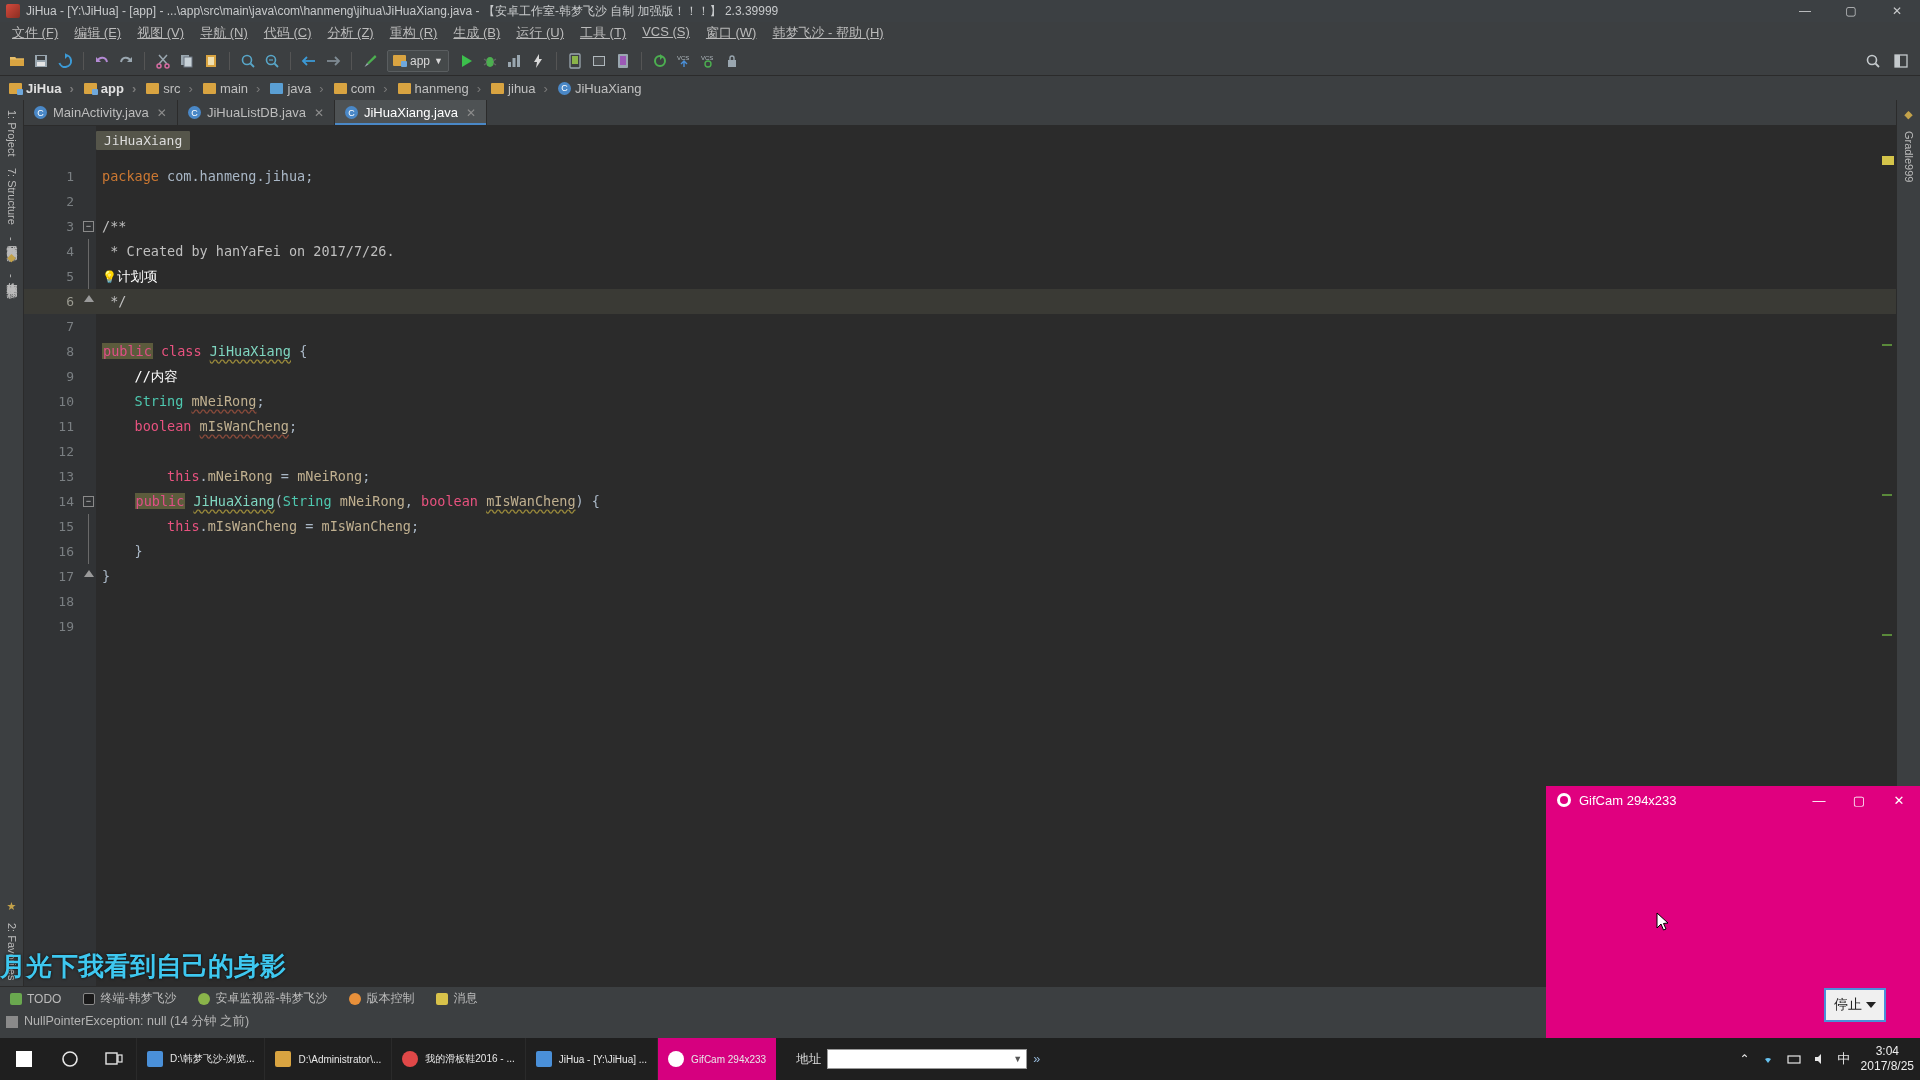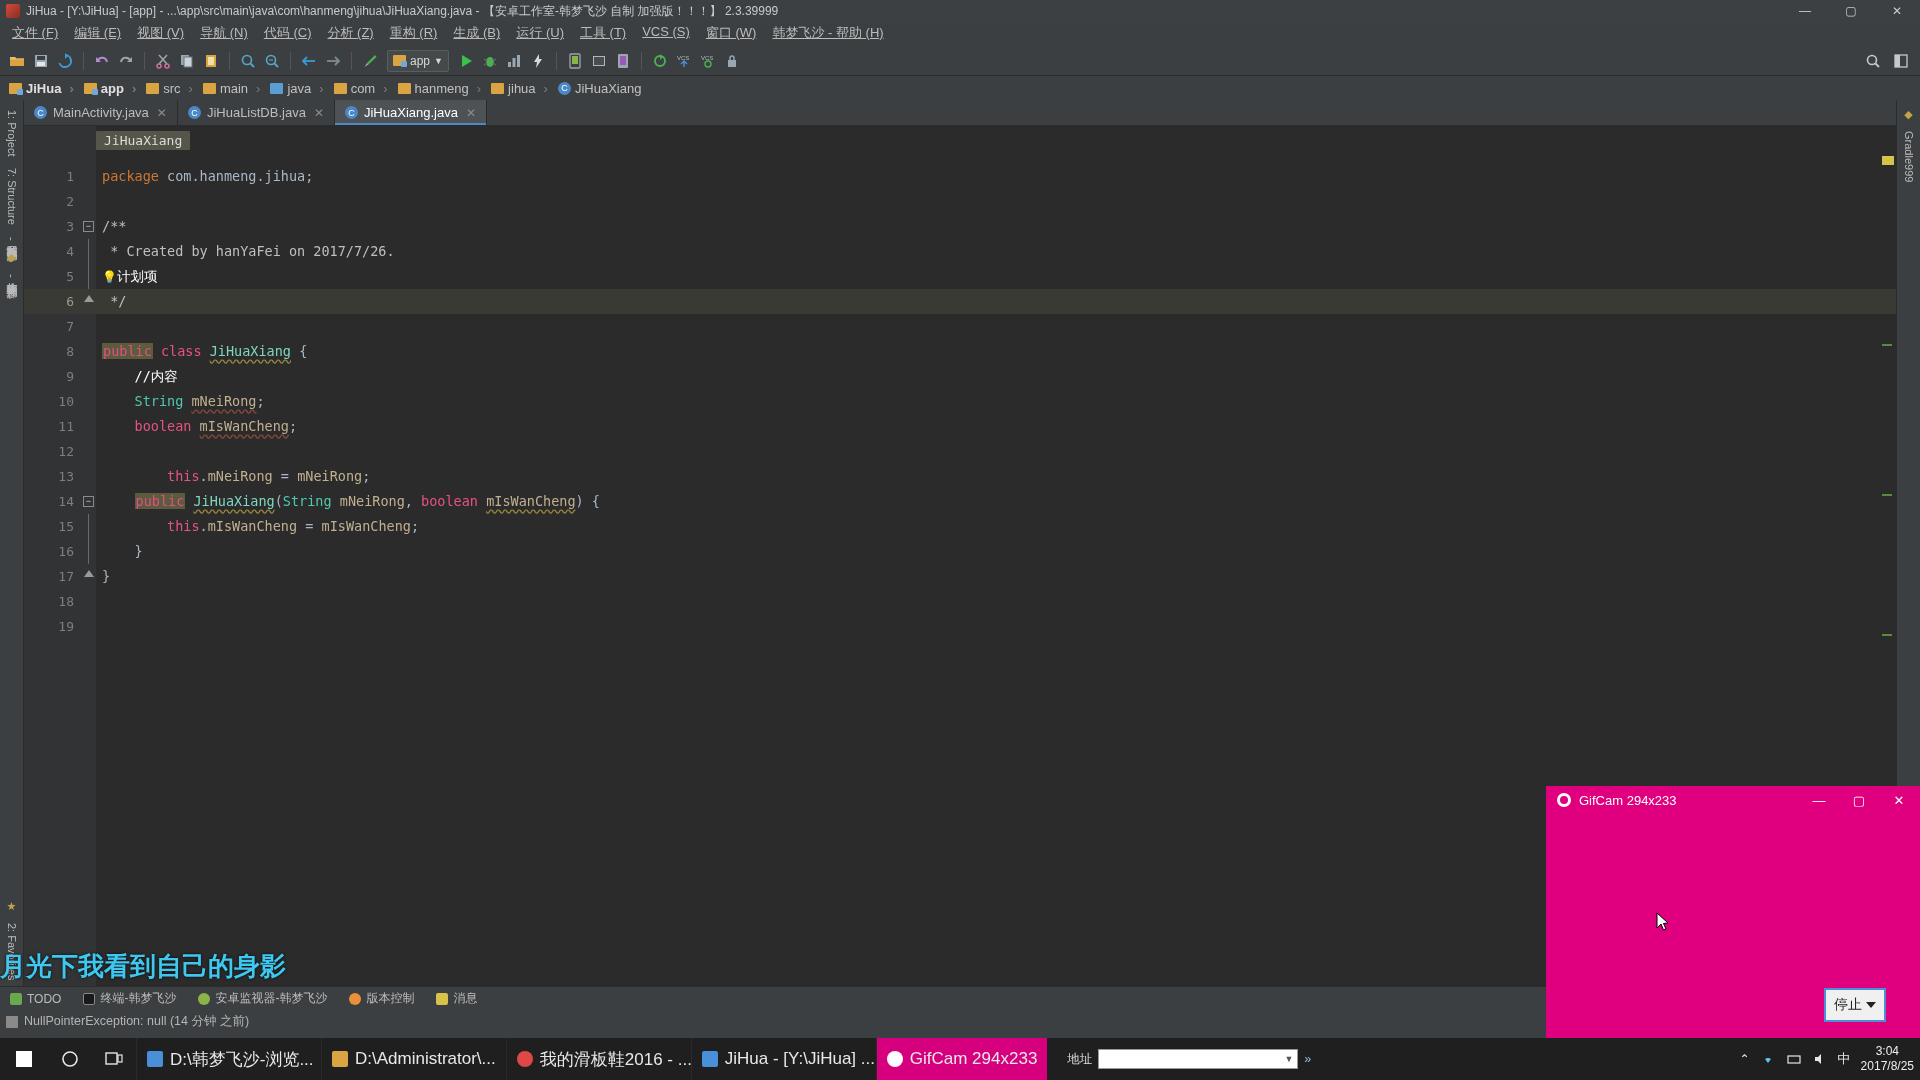--- a/index.html
+++ b/index.html
@@ -179,21 +179,21 @@
   
   .taskbar {
     position: absolute; left:0; bottom: 0; width: 1920px; height: 42px;
     background: #1f1f1f; display: flex; align-items: center; gap: 0;
   }
   .tb-start { width: 48px; height: 42px; display:flex; align-items:center; justify-content:center; }
   .tb-sq { width: 16px; height: 16px; background: #ffffff; }
   .tb-btn2 { width: 44px; height: 42px; display:flex; align-items:center; justify-content:center; color:#e6e6e6; }
   .taskitem {
     height: 42px; display: flex; align-items: center; gap: 7px; padding: 0 10px;
-    color: #e8e8e8; font-size: 17px; max-width: 185px; overflow: hidden; white-space: nowrap;
+    color: #e8e8e8; font-size: 10px; max-width: 185px; overflow: hidden; white-space: nowrap;
     border-left: 1px solid #2a2a2a;
   }
   .taskitem.active { background: #d6007f; }
   .taskitem .ti-ico { width: 16px; height: 16px; border-radius: 2px; flex: 0 0 auto; }
   .tray { margin-left: auto; display: flex; align-items: center; gap: 10px; padding-right: 6px; color:#e6e6e6; font-size:12px; }
   .addrbar {
     display:flex; align-items:center; gap:6px; color:#ddd; font-size:12.5px; margin-left: 20px;
   }
   .addr-input {
     width: 200px; height: 20px; background: #ffffff; border: 1px solid #999;

